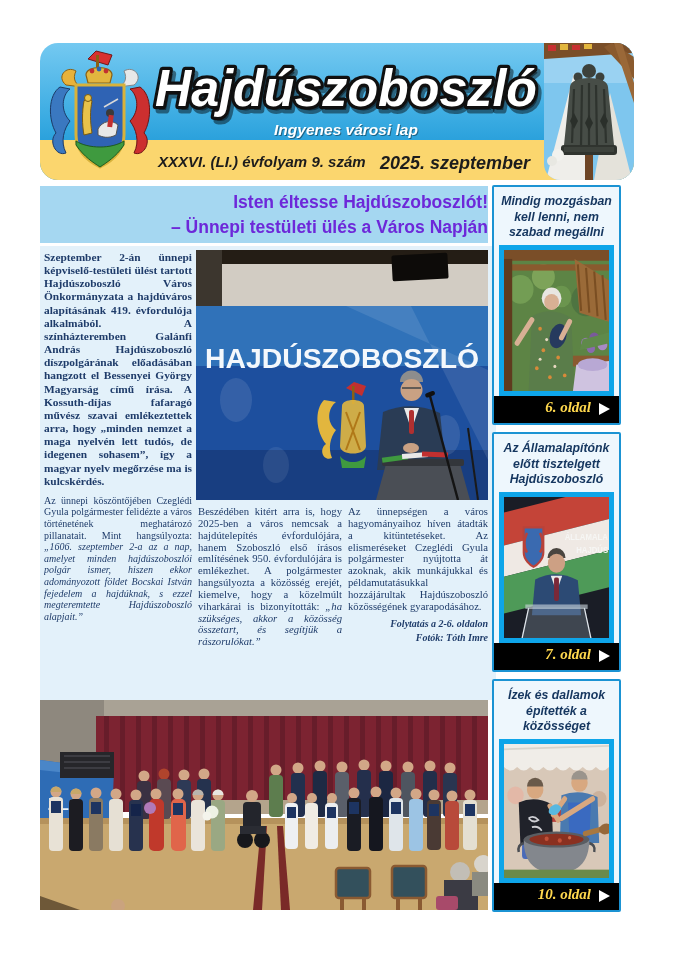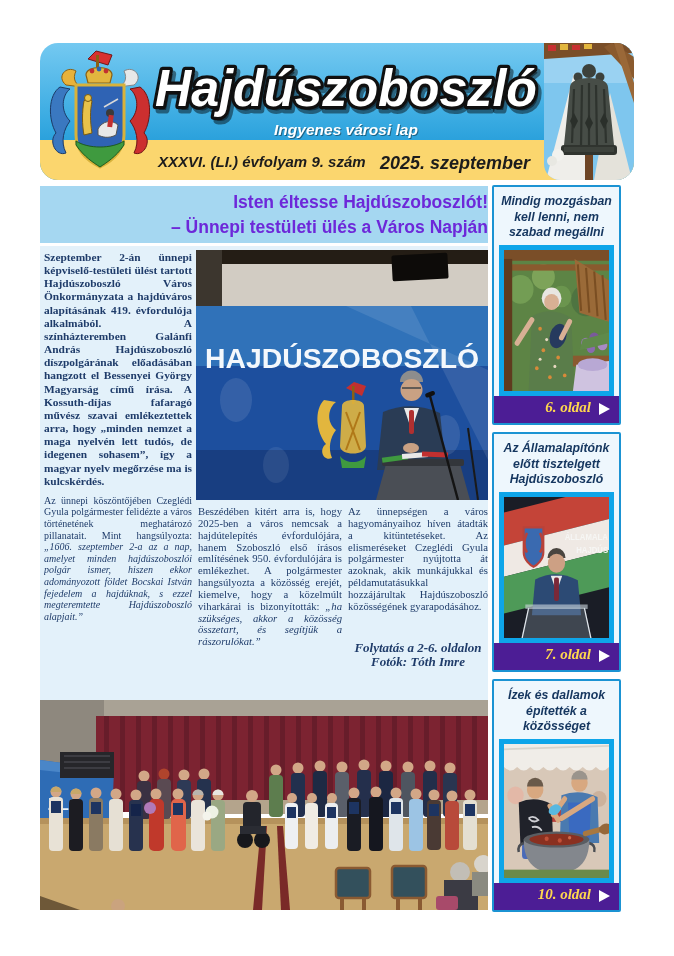--- a/index.html
+++ b/index.html
@@ -11,43 +11,43 @@
   .masthead .yellowband{position:absolute;left:0;bottom:0;width:100%;height:40px;background:#fbd66e;}
   .coatofarms{position:absolute;left:6px;top:6px;width:108px;height:128px;z-index:4;}
   .masthead-titlesvg{position:absolute;left:104px;top:6px;width:404px;height:98px;z-index:3;}
   .bellphoto{position:absolute;right:0;top:0;width:90px;height:137px;z-index:2;border-radius:0 0 0 16px;overflow:hidden;}
   .issue-line{position:absolute;left:118px;bottom:10px;font-size:15px;font-weight:bold;font-style:italic;color:#1c1c1c;z-index:5;}
   .date-line{position:absolute;right:104px;bottom:6px;font-size:18px;font-weight:bold;font-style:italic;color:#1c1c1c;z-index:5;}
   
   .headline-box{position:absolute;left:40px;top:186px;width:448px;height:57px;background:#a5d7f1;
                 text-align:right;color:#6d28d9;font-weight:bold;font-size:17.5px;line-height:25px;padding-top:4px;box-sizing:border-box;}
   
-  .article-area{position:absolute;left:40px;top:246px;width:448px;height:454px;background:#e3f1fa;}
+  .article-area{position:absolute;left:40px;top:246px;width:448px;height:454px;background:#e3f1fa;padding-left:8px;}
   .col{position:absolute;text-align:justify;color:#1f3c6a;font-family:"Liberation Serif",serif;overflow:hidden;}
   .col1{left:4px;top:5px;width:148px;height:444px;}
   .col1 .p1{font-weight:bold;font-size:11.4px;line-height:13.15px;margin:0 0 7px 0;}
   .col1 .p2{font-size:10px;line-height:11.6px;margin:0;}
   .col2{left:158px;top:260px;width:144px;height:190px;font-size:10.7px;line-height:11.85px;}
   .col3{left:308px;top:260px;width:140px;height:190px;font-size:10.7px;line-height:11.85px;}
   .q{font-style:italic;}
-  .cont-block{margin-top:28px;text-align:center;font-weight:bold;font-style:italic;font-size:13px;line-height:14px;}
+  .cont-block{margin-top:4px;text-align:right;font-weight:bold;font-style:italic;font-size:10px;line-height:14px;}
   .mainphoto{position:absolute;left:156px;top:4px;width:292px;height:250px;}
   
   .groupphoto{position:absolute;left:40px;top:700px;width:448px;height:210px;}
   
   .teaser{position:absolute;left:492px;width:129px;border:2px solid #1b93d3;border-radius:2px;
           background:#eef7fd;box-sizing:border-box;overflow:hidden;display:flex;flex-direction:column;}
   .teaser.t1{top:185px;height:240px;}
   .teaser.t2{top:432px;height:240px;}
   .teaser.t3{top:679px;height:233px;}
   .teaser-title{flex:0 0 auto;text-align:center;font-weight:bold;font-style:italic;font-size:12.3px;
                 line-height:15.5px;color:#15365f;padding:7px 4px 4px 4px;}
   .teaser-photo{flex:1 1 auto;margin:0 5px;border:5px solid #0ea5e9;overflow:hidden;}
   .teaser-photo svg{display:block;width:100%;height:100%;}
-  .teaser-bar{flex:0 0 27px;background:#4c1d95;position:relative;text-align:right;}
+  .teaser-bar{flex:0 0 27px;background:#000000;position:relative;text-align:right;}
   .page-label{position:absolute;right:28px;top:3px;color:#ffd84d;font-family:"Liberation Serif",serif;
               font-weight:bold;font-style:italic;font-size:15px;}
   .arrow-right{position:absolute;right:9px;top:7px;width:0;height:0;border-top:6.5px solid transparent;
                border-bottom:6.5px solid transparent;border-left:11px solid #ffffff;}
 </style>
 </head>
 <body>
 
 <div class="page">
 

